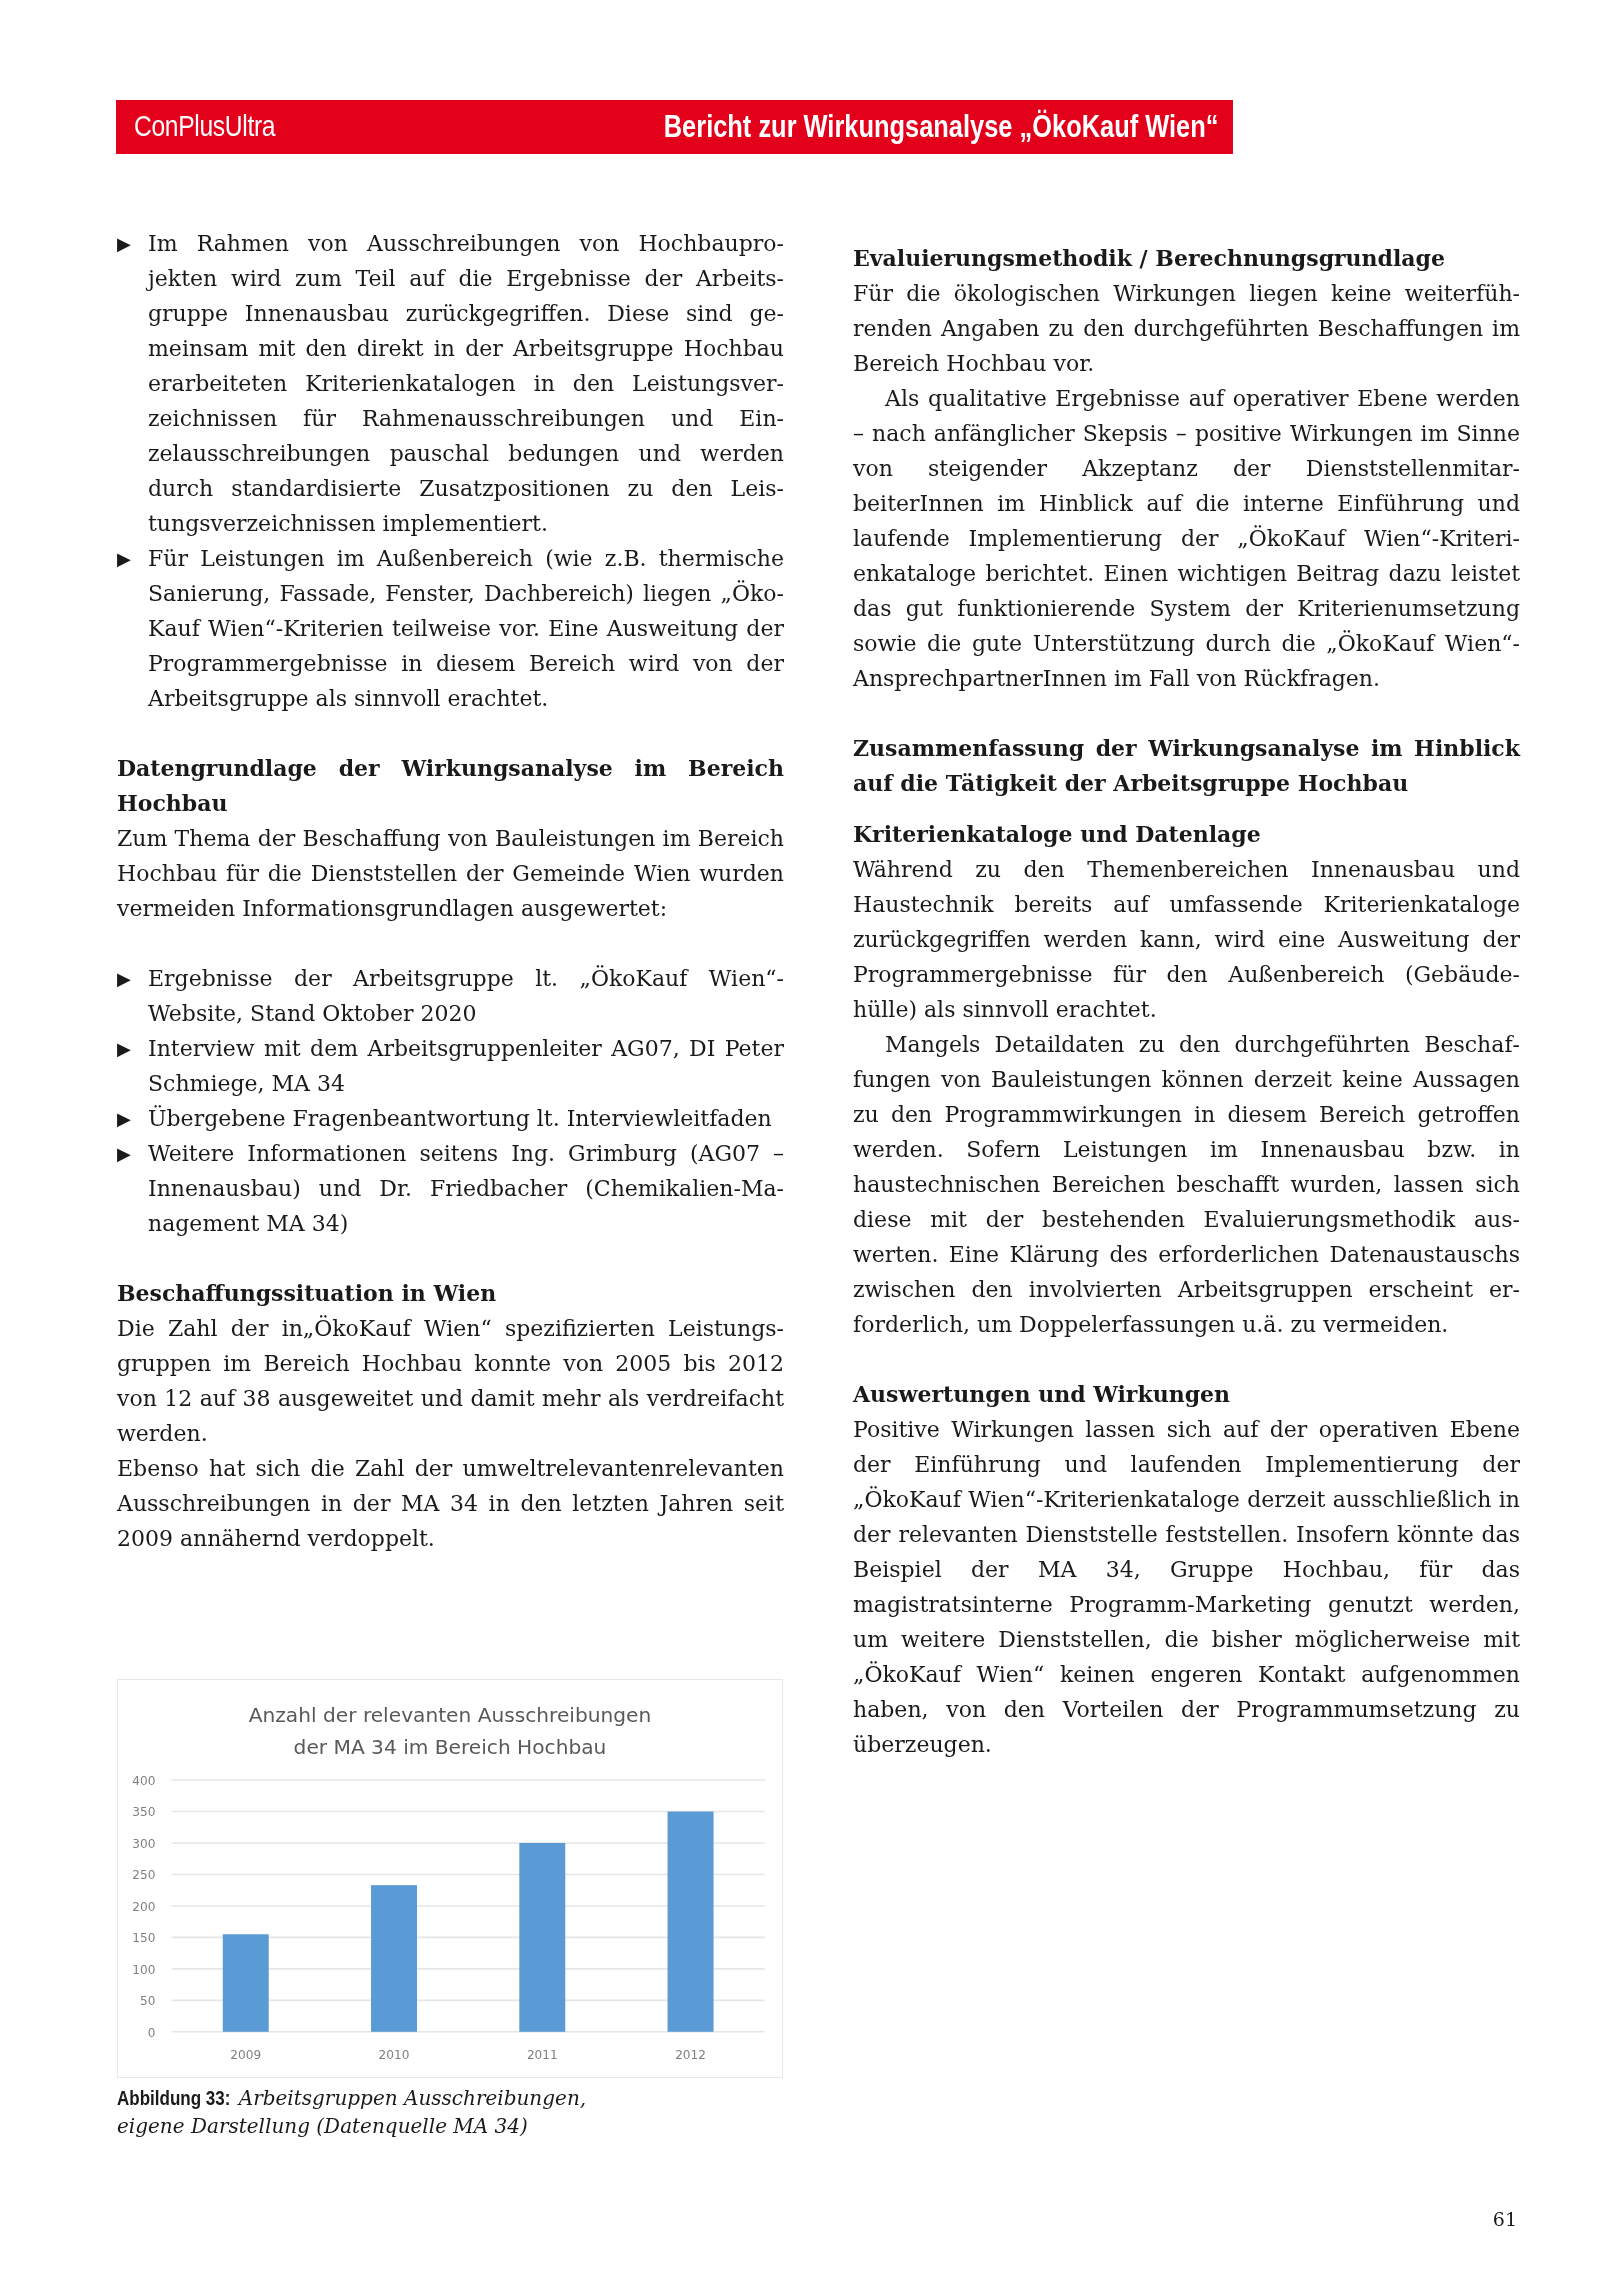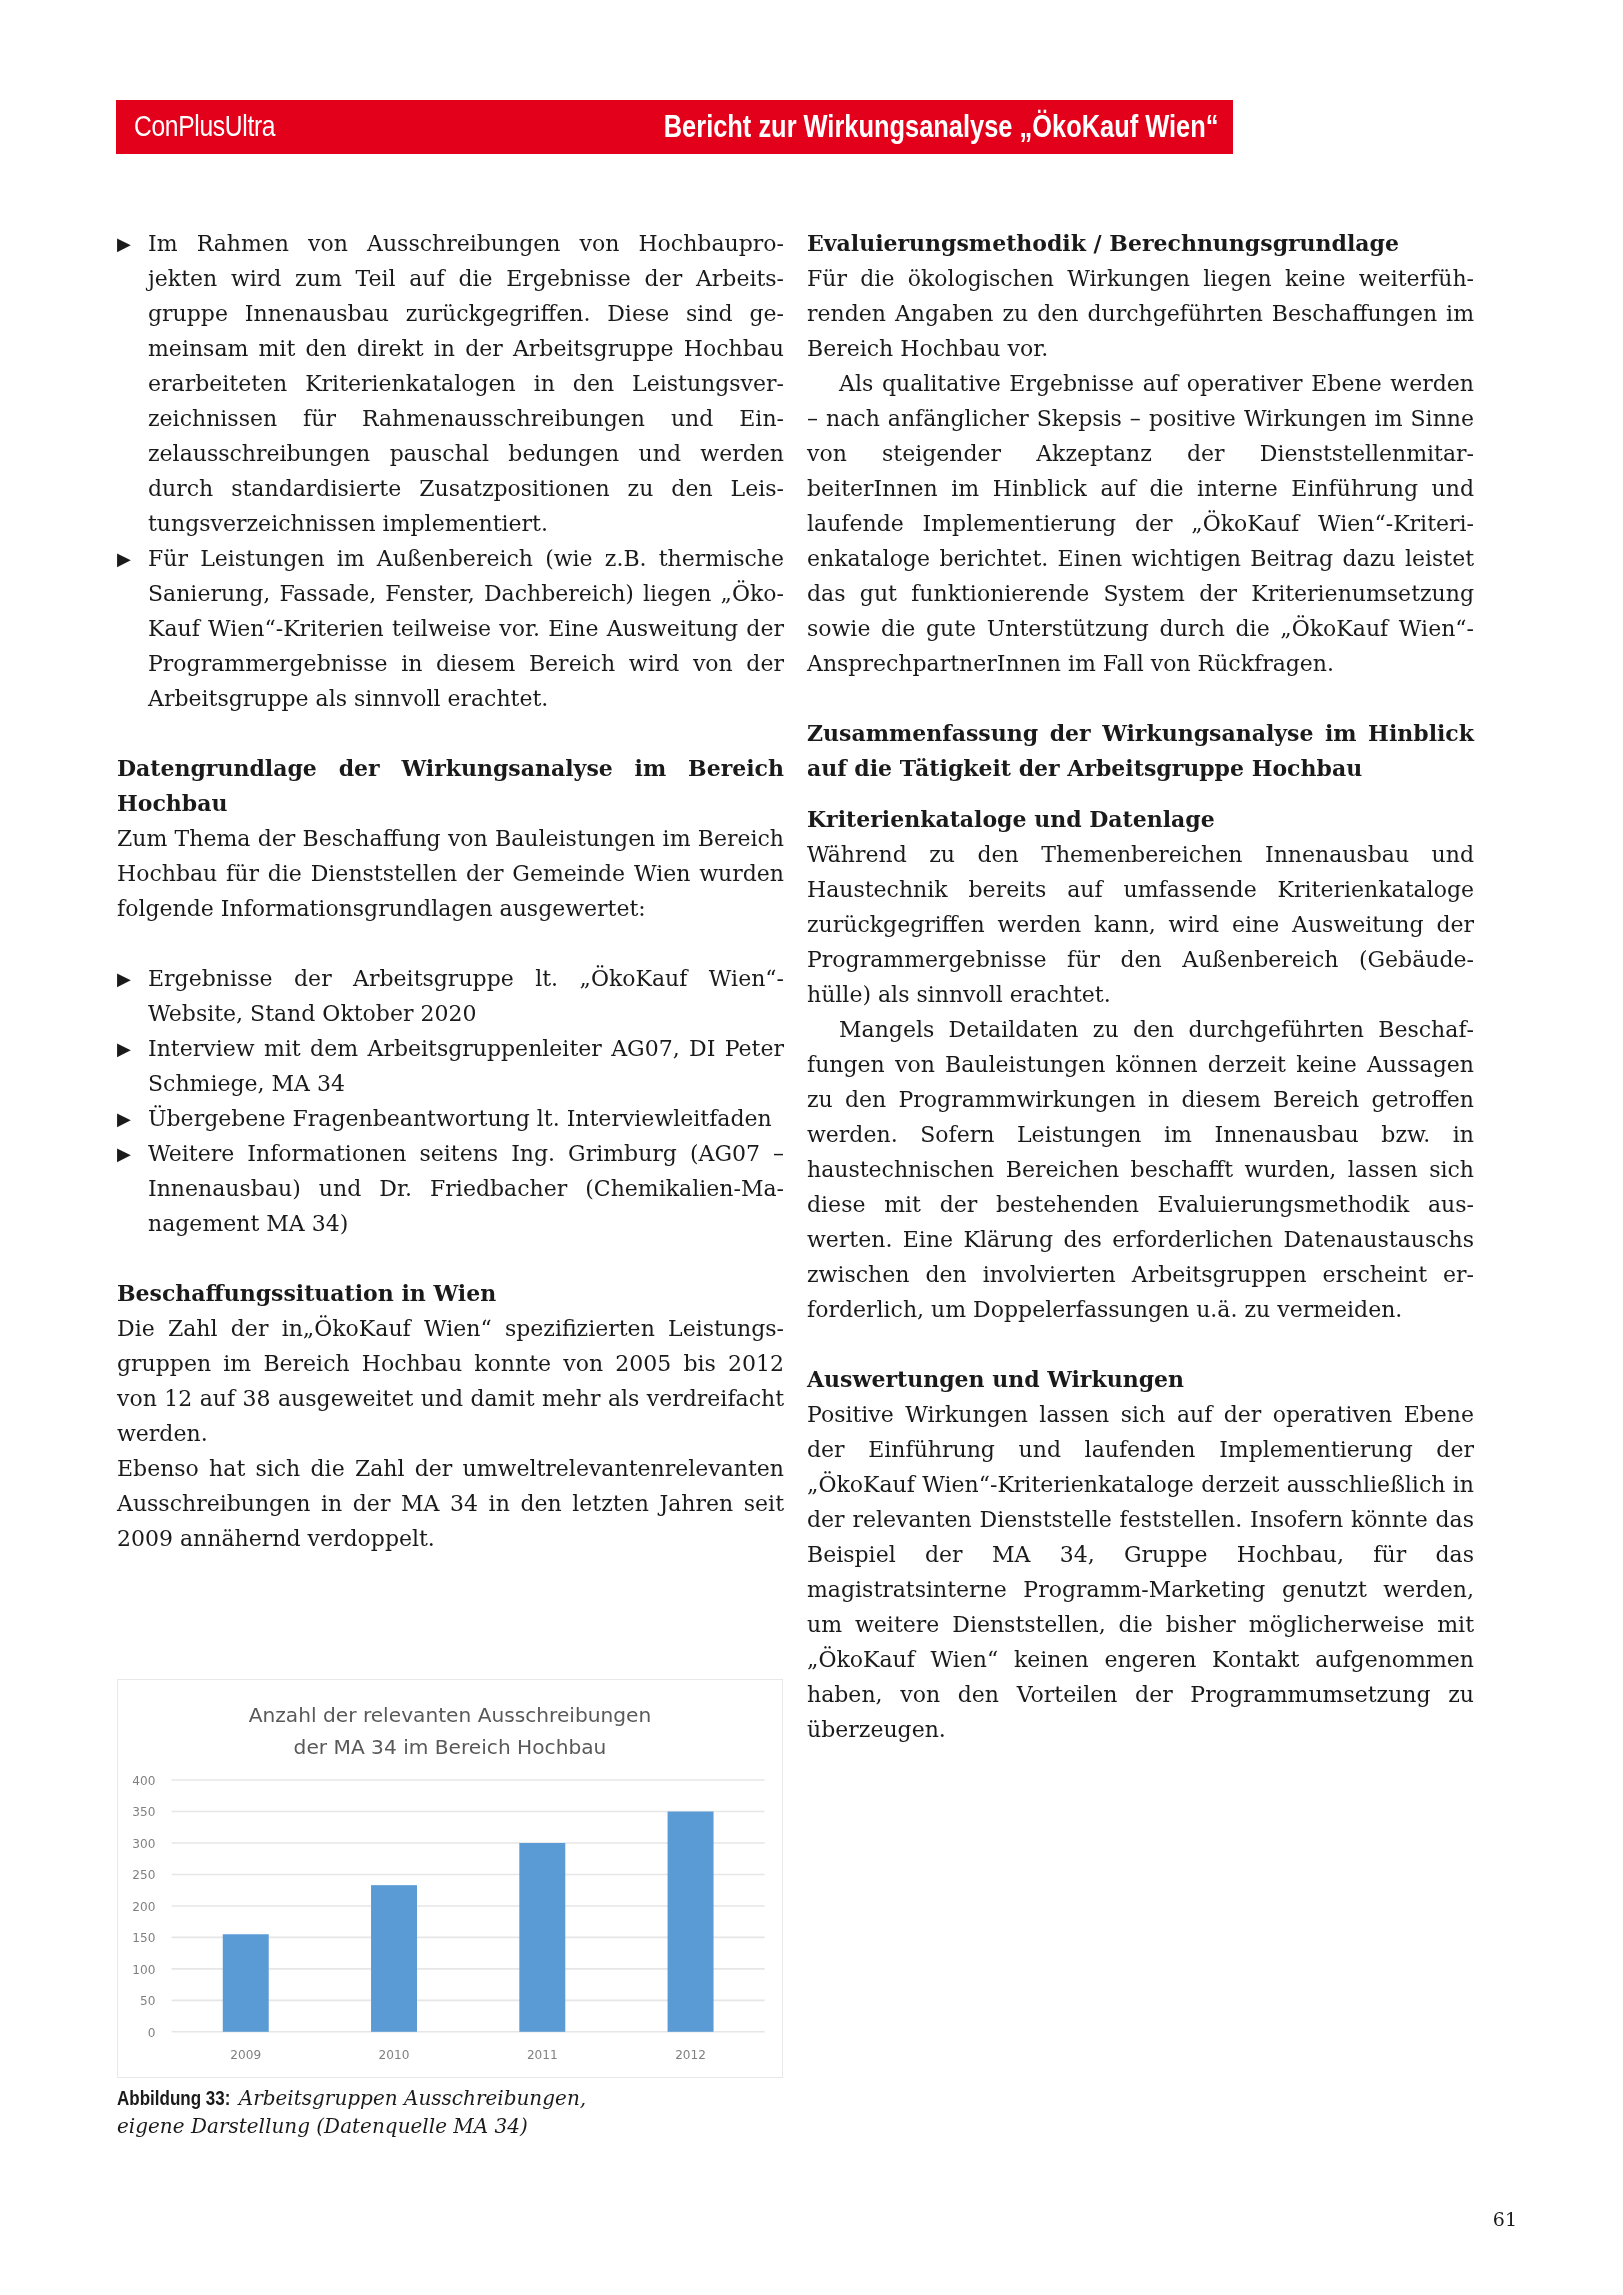--- a/index.html
+++ b/index.html
@@ -2,21 +2,21 @@
 <html style="font-size:13px"><head>
 <meta charset="utf-8">
 <style>
   html, body { margin:0; padding:0; background:#ffffff; }
   body { width:1623px; height:2295px; position:relative; font-family:"DejaVu Serif", serif; color:#1a1a1a; }
   .header { position:absolute; left:116px; top:100px; width:1117px; height:54px; background:#e2001a; }
   .header .brand { position:absolute; left:18px; top:9.7px; font-family:"Liberation Sans", sans-serif; font-size:29px; color:#fff; transform:scaleX(0.85); transform-origin:left; letter-spacing:-0.4px; }
   .header .title { position:absolute; right:14.6px; top:9px; font-family:"Liberation Sans", sans-serif; font-weight:bold; font-size:31px; color:#fff; transform:scaleX(0.82); transform-origin:right; white-space:nowrap; }
   .col { position:absolute; top:226px; width:667px; font-size:22px; line-height:35px; text-align:justify; hyphens:manual; }
   .col.left { left:117px; }
-  .col.right { left:807px; }
+  .col.right { left:853px;margin-top:15px; }
   .col p { margin:0; }
   .indent { text-indent:32px; }
   .h { font-weight:bold; margin:0; }
   .bullets { list-style:none; margin:0; padding:0; }
   .bullets li { position:relative; padding-left:31px; }
   .bullets li .tri { position:absolute; left:0; top:0; font-size:18px; }
   .gap1 { height:35px; }
   .gap2 { height:16px; }
   .chart { position:absolute; left:117px; top:1679px; width:666px; height:399px; border:1.6px solid #e8e8e8; box-sizing:border-box; background:#fff;text-align:right; }
   .chart svg { width:100%; height:100%; }
@@ -33,21 +33,21 @@
   <span class="title">Bericht zur Wirkungsanalyse „ÖkoKauf Wien“</span>
 </div>
 
 <div class="col left">
   <ul class="bullets">
     <li><span class="tri">▶</span><span>Im Rahmen von Ausschreibungen von Hochbaupro­jekten wird zum Teil auf die Ergebnisse der Arbeits­gruppe Innenausbau zurückgegriffen. Diese sind ge­meinsam mit den direkt in der Arbeitsgruppe Hochbau erarbeiteten Kriterienkatalogen in den Leistungsver­zeichnissen für Rahmenausschreibungen und Ein­zelausschreibungen pauschal bedungen und werden durch standardisierte Zusatzpositionen zu den Leis­tungsverzeichnissen implementiert.</span></li>
     <li><span class="tri">▶</span><span>Für Leistungen im Außenbereich (wie z.B. thermische Sanierung, Fassade, Fenster, Dachbereich) liegen „Öko­Kauf Wien“-Kriterien teilweise vor. Eine Ausweitung der Programmergebnisse in diesem Bereich wird von der Arbeitsgruppe als sinnvoll erachtet.</span></li>
   </ul>
   <div class="gap1"></div>
   <p class="h">Datengrundlage der Wirkungsanalyse im Bereich Hochbau</p>
-  <p>Zum Thema der Beschaffung von Bauleistungen im Be­reich Hochbau für die Dienststellen der Gemeinde Wien wurden folgende Informationsgrundlagen ausgewertet:</p>
+  <p>Zum Thema der Beschaffung von Bauleistungen im Be­reich Hochbau für die Dienststellen der Gemeinde Wien wurden vermeiden Informationsgrundlagen ausgewertet:</p>
   <div class="gap1"></div>
   <ul class="bullets">
     <li><span class="tri">▶</span><span>Ergebnisse der Arbeitsgruppe lt. „ÖkoKauf Wien“-Website, Stand Oktober 2020</span></li>
     <li><span class="tri">▶</span><span>Interview mit dem Arbeitsgruppenleiter AG07, DI Peter Schmiege, MA 34</span></li>
     <li><span class="tri">▶</span><span>Übergebene Fragenbeantwortung lt. Interviewleit­faden</span></li>
     <li><span class="tri">▶</span><span>Weitere Informationen seitens Ing. Grimburg (AG07 – Innenausbau) und Dr. Friedbacher (Chemikalien-Ma­nagement MA 34)</span></li>
   </ul>
   <div class="gap1"></div>
   <p class="h">Beschaffungssituation in Wien</p>
   <p>Die Zahl der in„ÖkoKauf Wien“ spezifizierten Leistungs­gruppen im Bereich Hochbau konnte von 2005 bis 2012 von 12 auf 38 ausgeweitet und damit mehr als verdrei­facht werden.</p>

